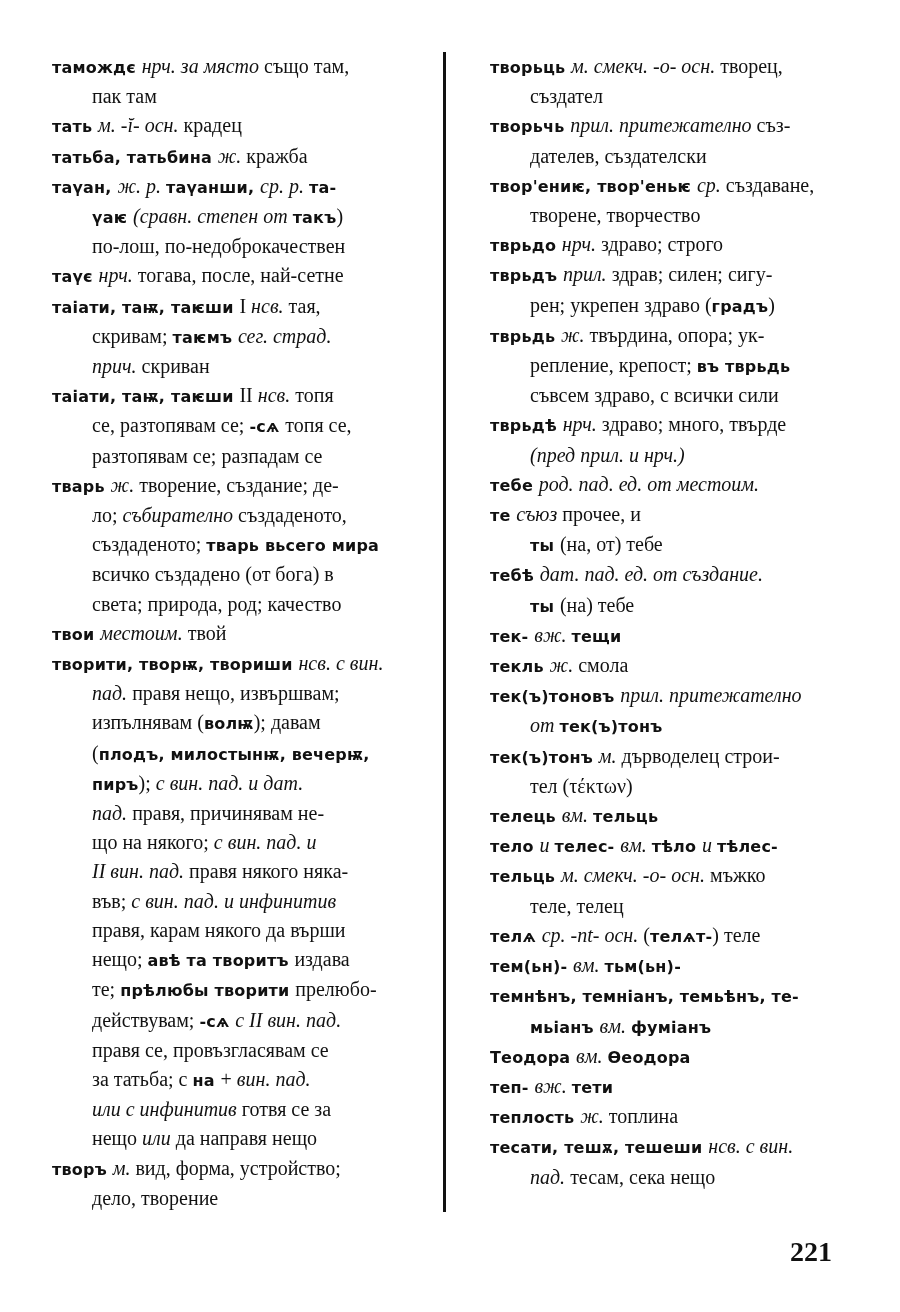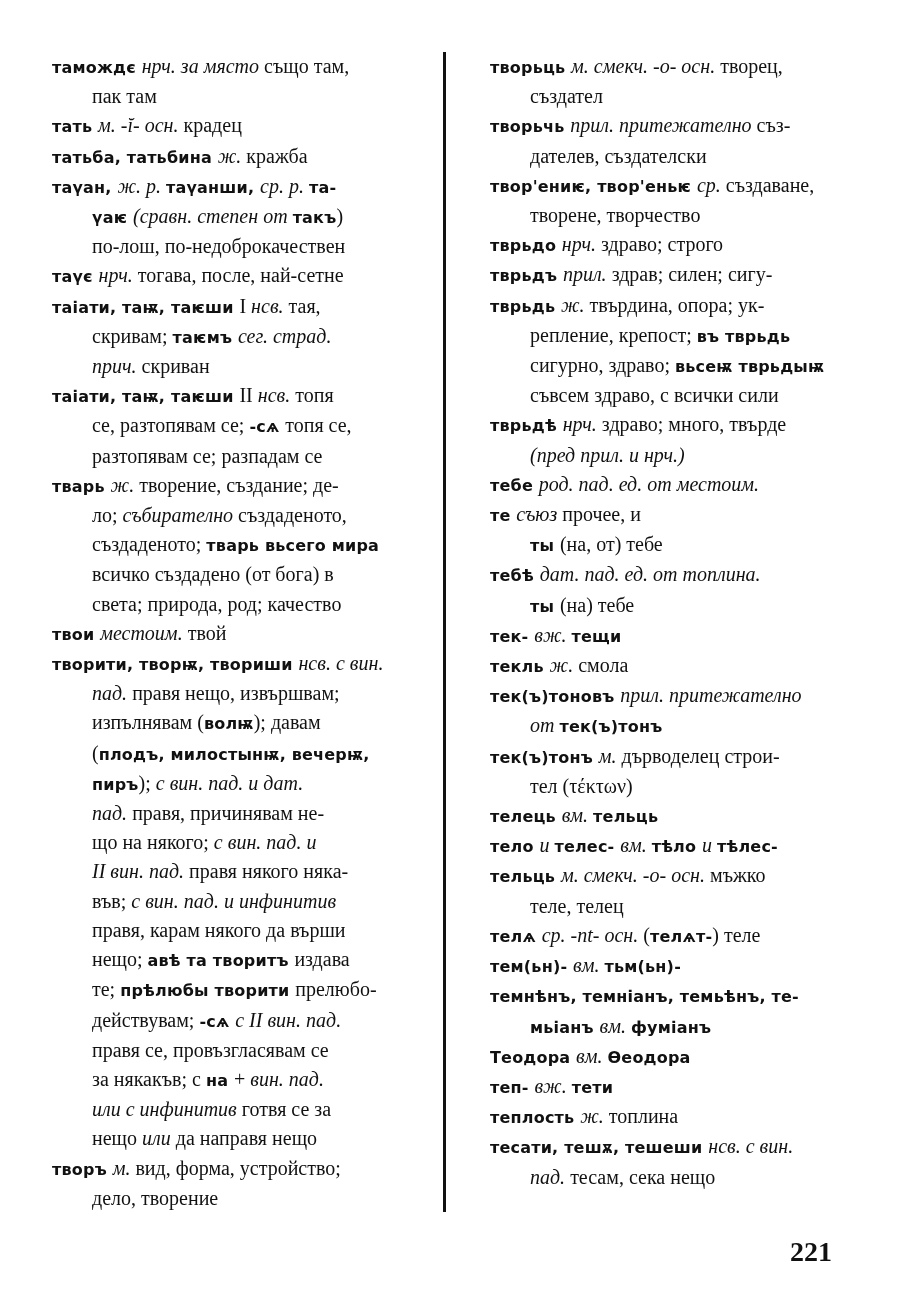--- a/index.html
+++ b/index.html
@@ -54,48 +54,48 @@
         <span class="line indent"><span class="hw">пиръ</span><span class="def">); </span><span class="gr">с  вин.  пад.  и  дат.</span></span>
         <span class="line indent"><span class="gr">пад. </span><span class="def">правя,  причинявам  не-</span></span>
         <span class="line indent"><span class="def">що на някого; </span><span class="gr">с вин. пад. и</span></span>
         <span class="line indent"><span class="gr">II вин. пад. </span><span class="def">правя някого няка-</span></span>
         <span class="line indent"><span class="def">във; </span><span class="gr">с вин. пад. и инфинитив</span></span>
         <span class="line indent"><span class="def">правя, карам някого да върши</span></span>
         <span class="line indent"><span class="def">нещо; </span><span class="hw">авѣ та творитъ </span><span class="def">издава</span></span>
         <span class="line indent"><span class="def">те; </span><span class="hw">прѣлюбы творити </span><span class="def">прелюбо-</span></span>
         <span class="line indent"><span class="def">действувам; </span><span class="hw">-сѧ </span><span class="gr">с II вин. пад.</span></span>
         <span class="line indent"><span class="def">правя се, провъзгласявам се</span></span>
-        <span class="line indent"><span class="def">за някакъв; с </span><span class="hw">на </span><span class="def">+ </span><span class="gr">вин. пад.</span></span>
+        <span class="line indent"><span class="def">за татьба; с </span><span class="hw">на </span><span class="def">+ </span><span class="gr">вин. пад.</span></span>
         <span class="line indent"><span class="gr">или с инфинитив </span><span class="def">готвя се за</span></span>
         <span class="line indent"><span class="def">нещо </span><span class="gr">или </span><span class="def">да направя нещо</span></span>
         <span class="line"><span class="hw">творъ </span><span class="gr">м. </span><span class="def">вид, форма, устройство;</span></span>
         <span class="line indent"><span class="def">дело, творение</span></span>
       </div>
     </div>
   <div class="divider"></div>
   <div class="col right" id="col-right">
       <div class="entry">
         <span class="line"><span class="hw">творьць </span><span class="gr">м. смекч. -о- осн. </span><span class="def">творец,</span></span>
         <span class="line indent"><span class="def">създател</span></span>
         <span class="line"><span class="hw">творьчь </span><span class="gr">прил. притежателно </span><span class="def">съз-</span></span>
         <span class="line indent"><span class="def">дателев, създателски</span></span>
         <span class="line"><span class="hw">твор'ениѥ, твор'еньѥ </span><span class="gr">ср. </span><span class="def">създаване,</span></span>
         <span class="line indent"><span class="def">творене, творчество</span></span>
         <span class="line"><span class="hw">тврьдо </span><span class="gr">нрч. </span><span class="def">здраво; строго</span></span>
         <span class="line"><span class="hw">тврьдъ </span><span class="gr">прил. </span><span class="def">здрав; силен; сигу-</span></span>
+        <span class="line indent"><span class="def">рен; укрепен здраво (</span><span class="hw">градъ</span><span class="def">)</span></span>
         <span class="line"><span class="hw">тврьдь </span><span class="gr">ж. </span><span class="def">твърдина, опора; ук-</span></span>
         <span class="line indent"><span class="def">репление, крепост; </span><span class="hw">въ тврьдь</span></span>
-        <span class="line indent"><span class="def">сигурно, здраво; </span><span class="hw">вьсеѭ тврьдыѭ</span></span>
         <span class="line indent"><span class="def">съвсем здраво, с всички сили</span></span>
         <span class="line"><span class="hw">тврьдѣ </span><span class="gr">нрч. </span><span class="def">здраво; много, твърде</span></span>
         <span class="line indent"><span class="gr">(пред прил. и нрч.)</span></span>
         <span class="line"><span class="hw">тебе </span><span class="gr">род. пад. ед. от местоим.</span></span>
         <span class="line"><span class="hw">те </span><span class="gr">съюз </span><span class="def">прочее, и</span></span>
         <span class="line indent"><span class="hw">ты </span><span class="def">(на, от) тебе</span></span>
-        <span class="line"><span class="hw">тебѣ </span><span class="gr">дат. пад. ед. от топлина.</span></span>
+        <span class="line"><span class="hw">тебѣ </span><span class="gr">дат. пад. ед. от създание.</span></span>
         <span class="line indent"><span class="hw">ты </span><span class="def">(на) тебе</span></span>
         <span class="line"><span class="hw">тек- </span><span class="gr">вж. </span><span class="hw">тещи</span></span>
         <span class="line"><span class="hw">текль </span><span class="gr">ж. </span><span class="def">смола</span></span>
         <span class="line"><span class="hw">тек(ъ)тоновъ </span><span class="gr">прил. притежателно</span></span>
         <span class="line indent"><span class="gr">от </span><span class="hw">тек(ъ)тонъ</span></span>
         <span class="line"><span class="hw">тек(ъ)тонъ </span><span class="gr">м. </span><span class="def">дърводелец  строи-</span></span>
         <span class="line indent"><span class="def">тел (τέκτων)</span></span>
         <span class="line"><span class="hw">телець </span><span class="gr">вм. </span><span class="hw">тельць</span></span>
         <span class="line"><span class="hw">тело </span><span class="gr">и </span><span class="hw">телес- </span><span class="gr">вм. </span><span class="hw">тѣло </span><span class="gr">и </span><span class="hw">тѣлес-</span></span>
         <span class="line"><span class="hw">тельць </span><span class="gr">м. смекч. -о- осн. </span><span class="def">мъжко</span></span>

